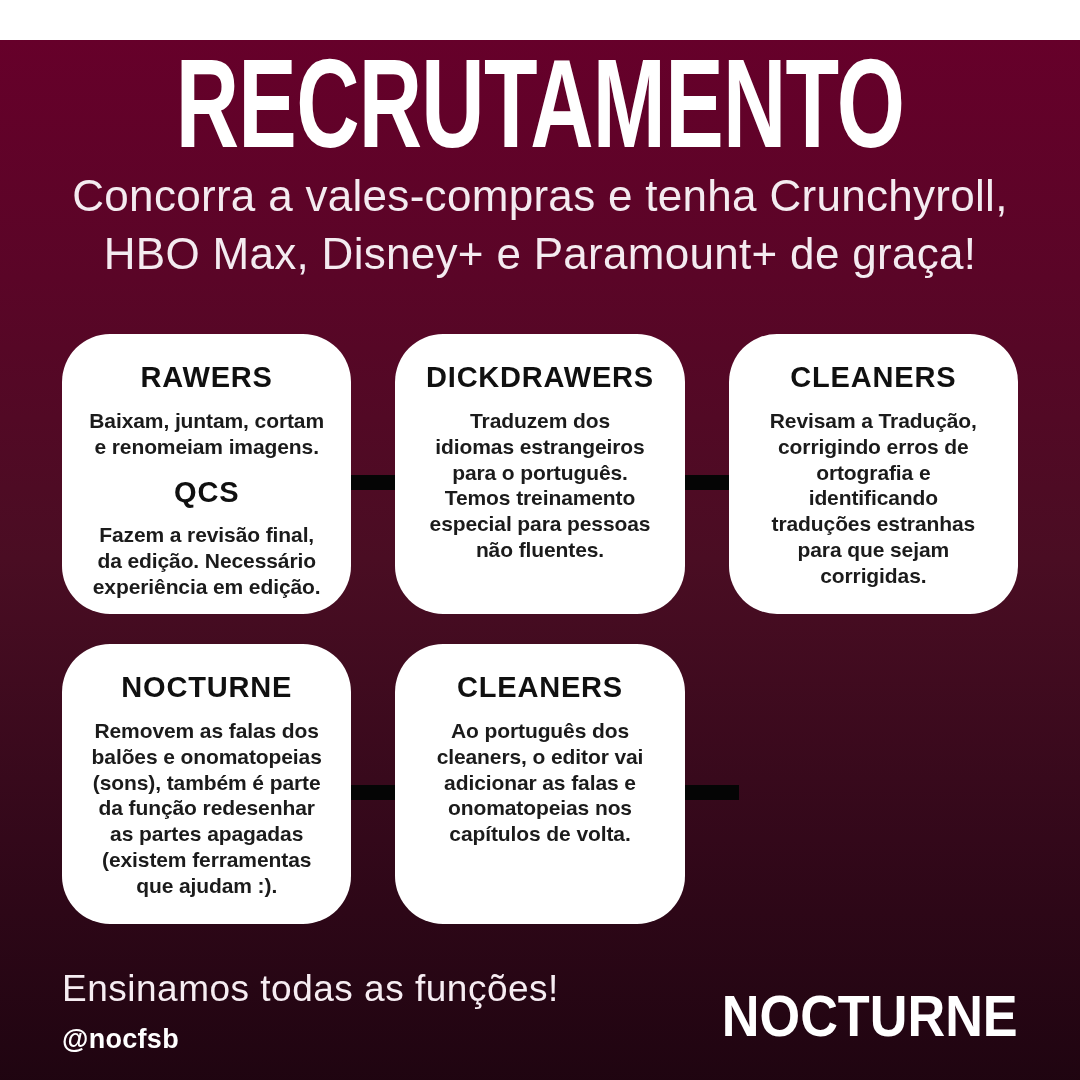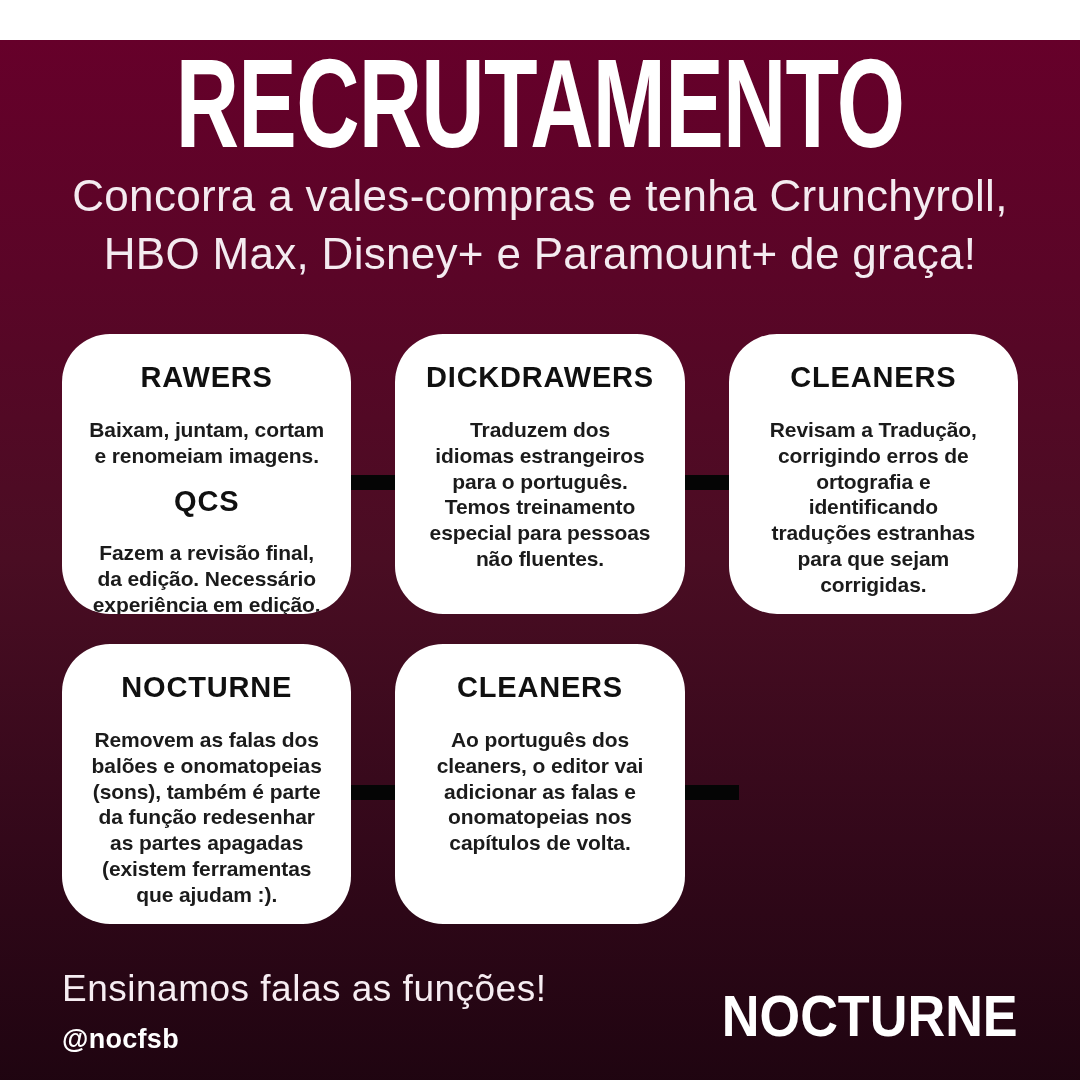--- a/index.html
+++ b/index.html
@@ -73,21 +73,21 @@
   }
   .card h2 {
     margin: 0;
     font-size: 29px;
     font-weight: 700;
     letter-spacing: 0.8px;
     color: #101010;
     line-height: 1.2;
   }
   .card .body {
-    margin: 22px 0 0;
+    margin: 13px 0 0;
     font-size: 21px;
     font-weight: 700;
     line-height: 1.23;
     letter-spacing: -0.1px;
     white-space: pre-line;
   }
   .section + .section { margin-top: 15px; }
   .footer {
     margin-top: 44px;
     padding: 0 62px;
@@ -203,19 +203,19 @@
 capítulos de volta.</p>
         </div>
       </div>
 
     </div>
 
   </div>
 
   <div class="footer">
     <div>
-      <p class="teach">Ensinamos falas as funções!</p>
+      <p class="teach">Ensinamos todas as funções!</p>
       <p class="handle">@nocfsb</p>
     </div>
     <p class="brand">NOCTURNE</p>
   </div>
 
 </div>
 
 </body></html>

